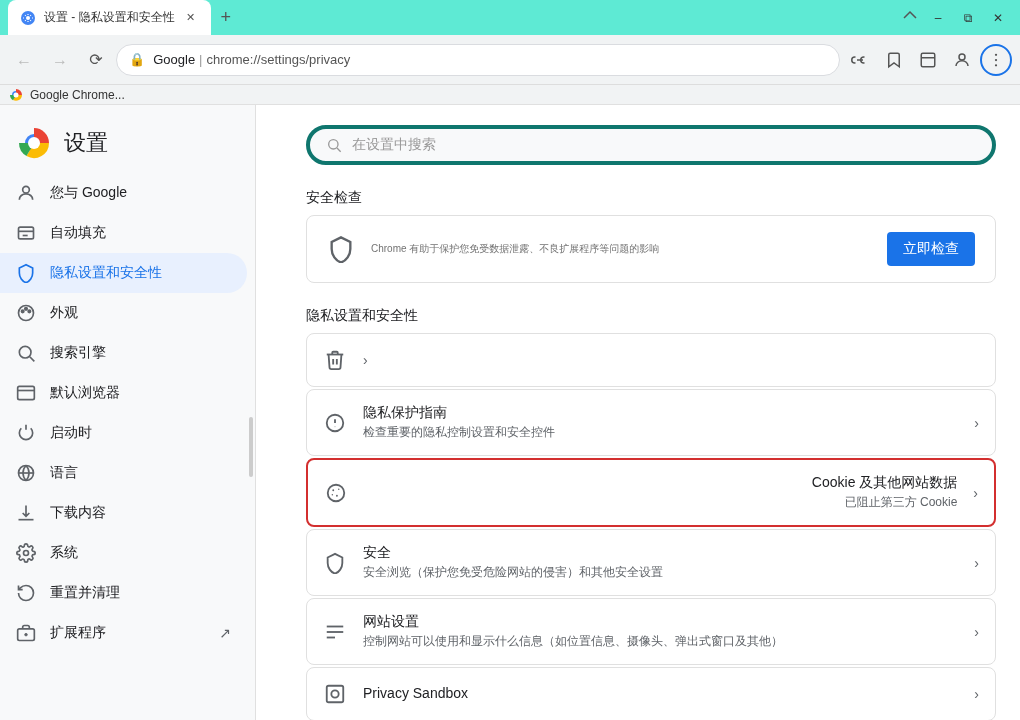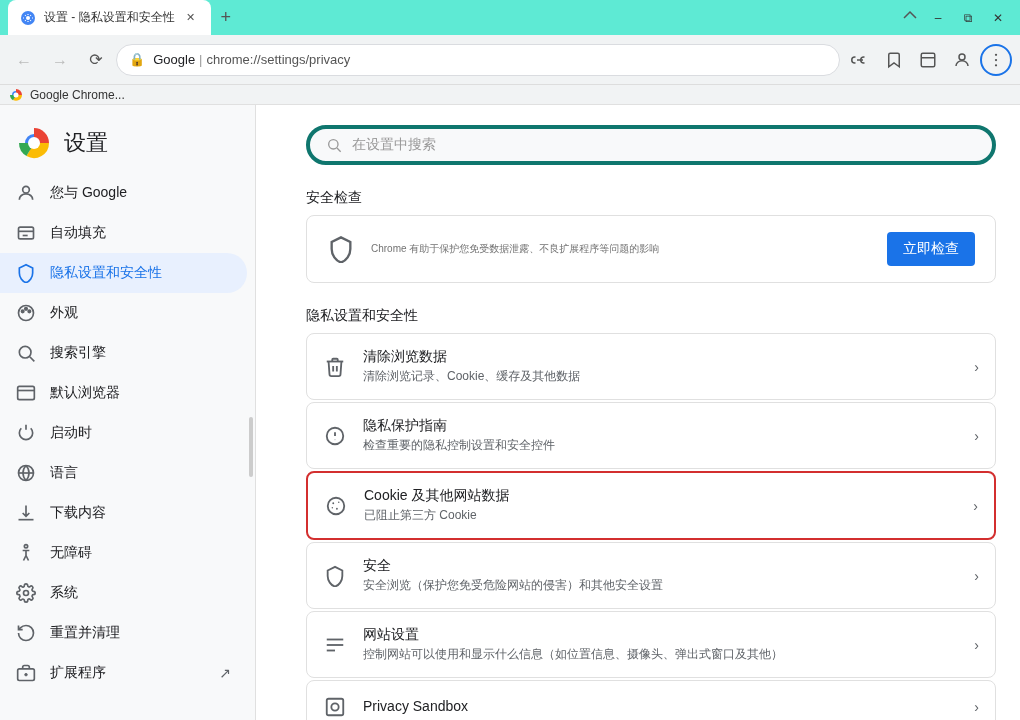--- a/index.html
+++ b/index.html
@@ -481,29 +481,20 @@
       <div class="sidebar-item">
         <div class="si-icon">
           <svg width="20" height="20" viewBox="0 0 24 24" fill="none" stroke="#5f6368" stroke-width="2">
               <path d="M12 3v13M8 12l4 4 4-4"></path>
               <line x1="3" y1="20" x2="21" y2="20"></line>
             </svg>
         </div>
         <span class="si-label">下载内容</span>
       </div>
 
-      <div class="sidebar-item">
-        <div class="si-icon">
-          <svg width="20" height="20" viewBox="0 0 24 24" fill="none" stroke="#5f6368" stroke-width="2">
-              <circle cx="12" cy="4" r="2"></circle>
-              <path d="M8 9h8M12 9v6M9 21l3-6 3 6"></path>
-            </svg>
-        </div>
-        <span class="si-label">无障碍</span>
-      </div>
 
       <div class="sidebar-item">
         <div class="si-icon">
           <svg width="20" height="20" viewBox="0 0 24 24" fill="none" stroke="#5f6368" stroke-width="2">
               <path d="M12 15a3 3 0 1 0 0-6 3 3 0 0 0 0 6z"></path>
               <path d="M19.4 15a1.65 1.65 0 0 0 .33 1.82l.06.06a2 2 0 0 1-2.83 2.83l-.06-.06a1.65 1.65 0 0 0-1.82-.33 1.65 1.65 0 0 0-1 1.51V21a2 2 0 0 1-4 0v-.09A1.65 1.65 0 0 0 9 19.4a1.65 1.65 0 0 0-1.82.33l-.06.06a2 2 0 0 1-2.83-2.83l.06-.06A1.65 1.65 0 0 0 4.68 15a1.65 1.65 0 0 0-1.51-1H3a2 2 0 0 1 0-4h.09A1.65 1.65 0 0 0 4.6 9a1.65 1.65 0 0 0-.33-1.82l-.06-.06a2 2 0 0 1 2.83-2.83l.06.06A1.65 1.65 0 0 0 9 4.68a1.65 1.65 0 0 0 1-1.51V3a2 2 0 0 1 4 0v.09a1.65 1.65 0 0 0 1 1.51 1.65 1.65 0 0 0 1.82-.33l.06-.06a2 2 0 0 1 2.83 2.83l-.06.06A1.65 1.65 0 0 0 19.4 9a1.65 1.65 0 0 0 1.51 1H21a2 2 0 0 1 0 4h-.09a1.65 1.65 0 0 0-1.51 1z"></path>
             </svg>
         </div>
         <span class="si-label">系统</span>
       </div>
@@ -564,24 +555,20 @@
       <div class="privacy-card">
         <div class="privacy-card-inner">
           <div class="pc-icon">
             <svg width="22" height="22" viewBox="0 0 24 24" fill="none" stroke="#5f6368" stroke-width="2">
                 <polyline points="3 6 5 6 21 6"></polyline>
                 <path d="M19 6l-1 14a2 2 0 0 1-2 2H8a2 2 0 0 1-2-2L5 6"></path>
                 <path d="M10 11v6M14 11v6"></path>
                 <path d="M9 6V4a1 1 0 0 1 1-1h4a1 1 0 0 1 1 1v2"></path>
               </svg>
           </div>
-          <div class="pc-text">
-            <div class="pc-title">清除浏览数据</div>
-            <div class="pc-sub">清除浏览记录、Cookie、缓存及其他数据</div>
-          </div>
           <div class="pc-arrow">›</div>
         </div>
       </div>
 
       <div class="privacy-card" style="margin-top:2px;">
         <div class="privacy-card-inner">
           <div class="pc-icon">
             <svg width="22" height="22" viewBox="0 0 24 24" fill="none" stroke="#5f6368" stroke-width="2">
                 <circle cx="12" cy="12" r="9"></circle>
                 <line x1="12" y1="8" x2="12" y2="12"></line>
@@ -589,21 +576,21 @@
               </svg>
           </div>
           <div class="pc-text">
             <div class="pc-title">隐私保护指南</div>
             <div class="pc-sub">检查重要的隐私控制设置和安全控件</div>
           </div>
           <div class="pc-arrow">›</div>
         </div>
       </div>
 
-      <div class="privacy-card highlighted" style="margin-top:2px;">
+      <div class="privacy-card highlighted" style="margin-top:2px;text-align:right;">
         <div class="privacy-card-inner">
           <div class="pc-icon">
             <svg width="22" height="22" viewBox="0 0 24 24" fill="none" stroke="#5f6368" stroke-width="2">
                 <circle cx="12" cy="12" r="9"></circle>
                 <circle cx="9" cy="9" r="1" fill="#5f6368" stroke="none"></circle>
                 <circle cx="15" cy="8" r="0.8" fill="#5f6368" stroke="none"></circle>
                 <circle cx="8" cy="14" r="0.8" fill="#5f6368" stroke="none"></circle>
                 <circle cx="13" cy="15" r="1" fill="#5f6368" stroke="none"></circle>
               </svg>
           </div>

